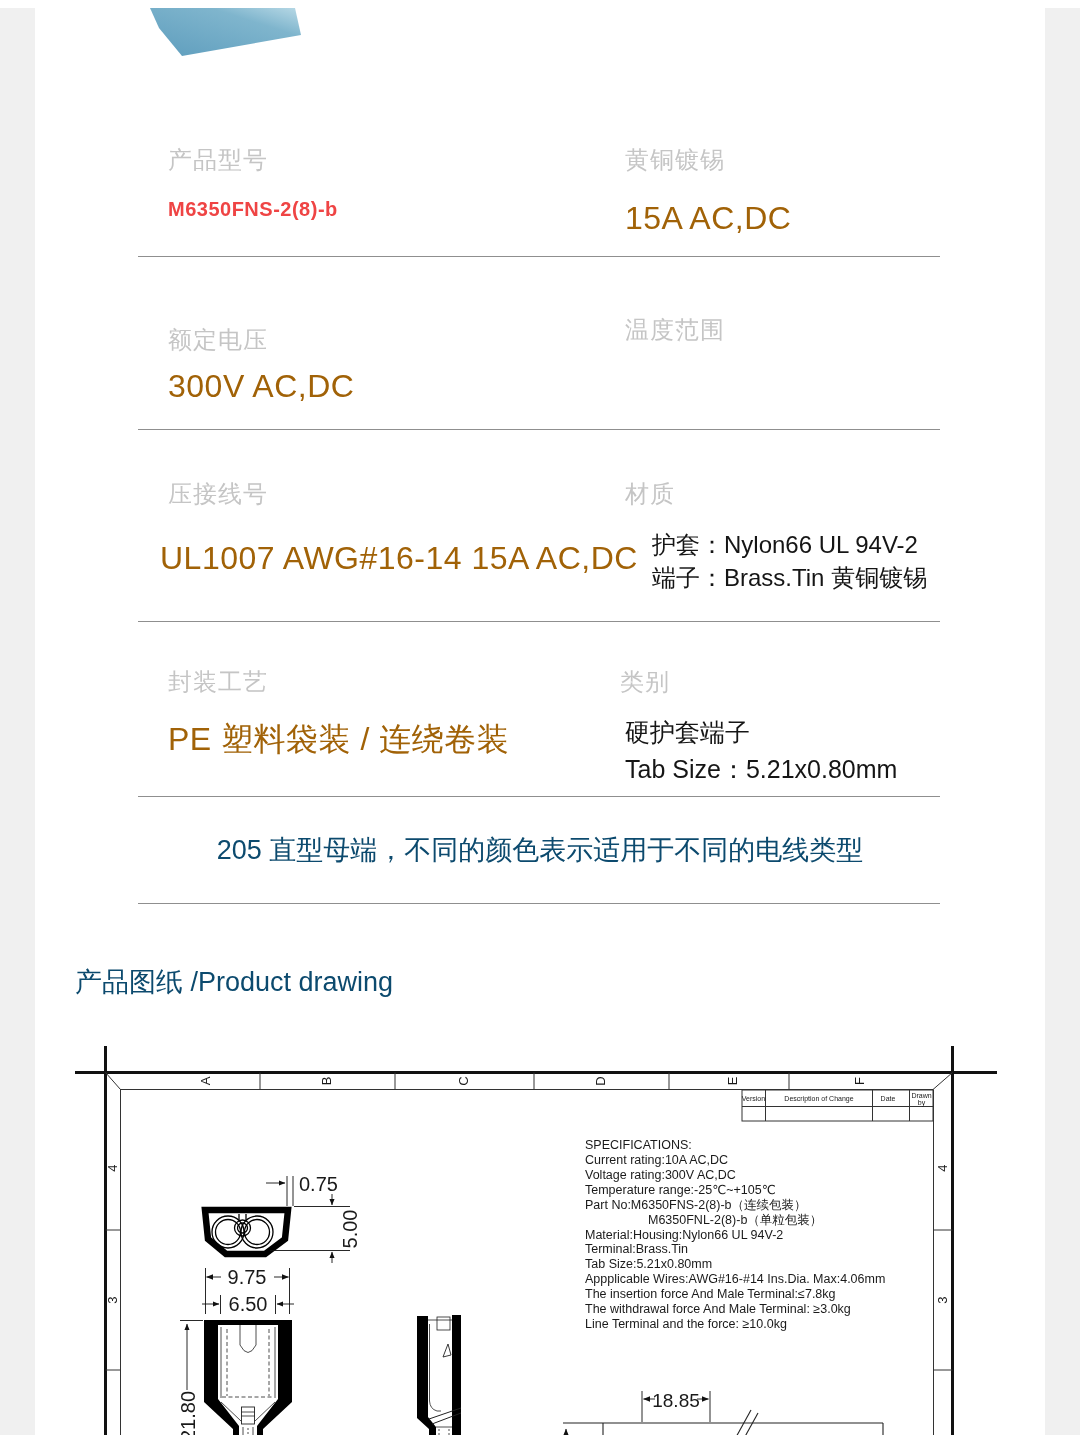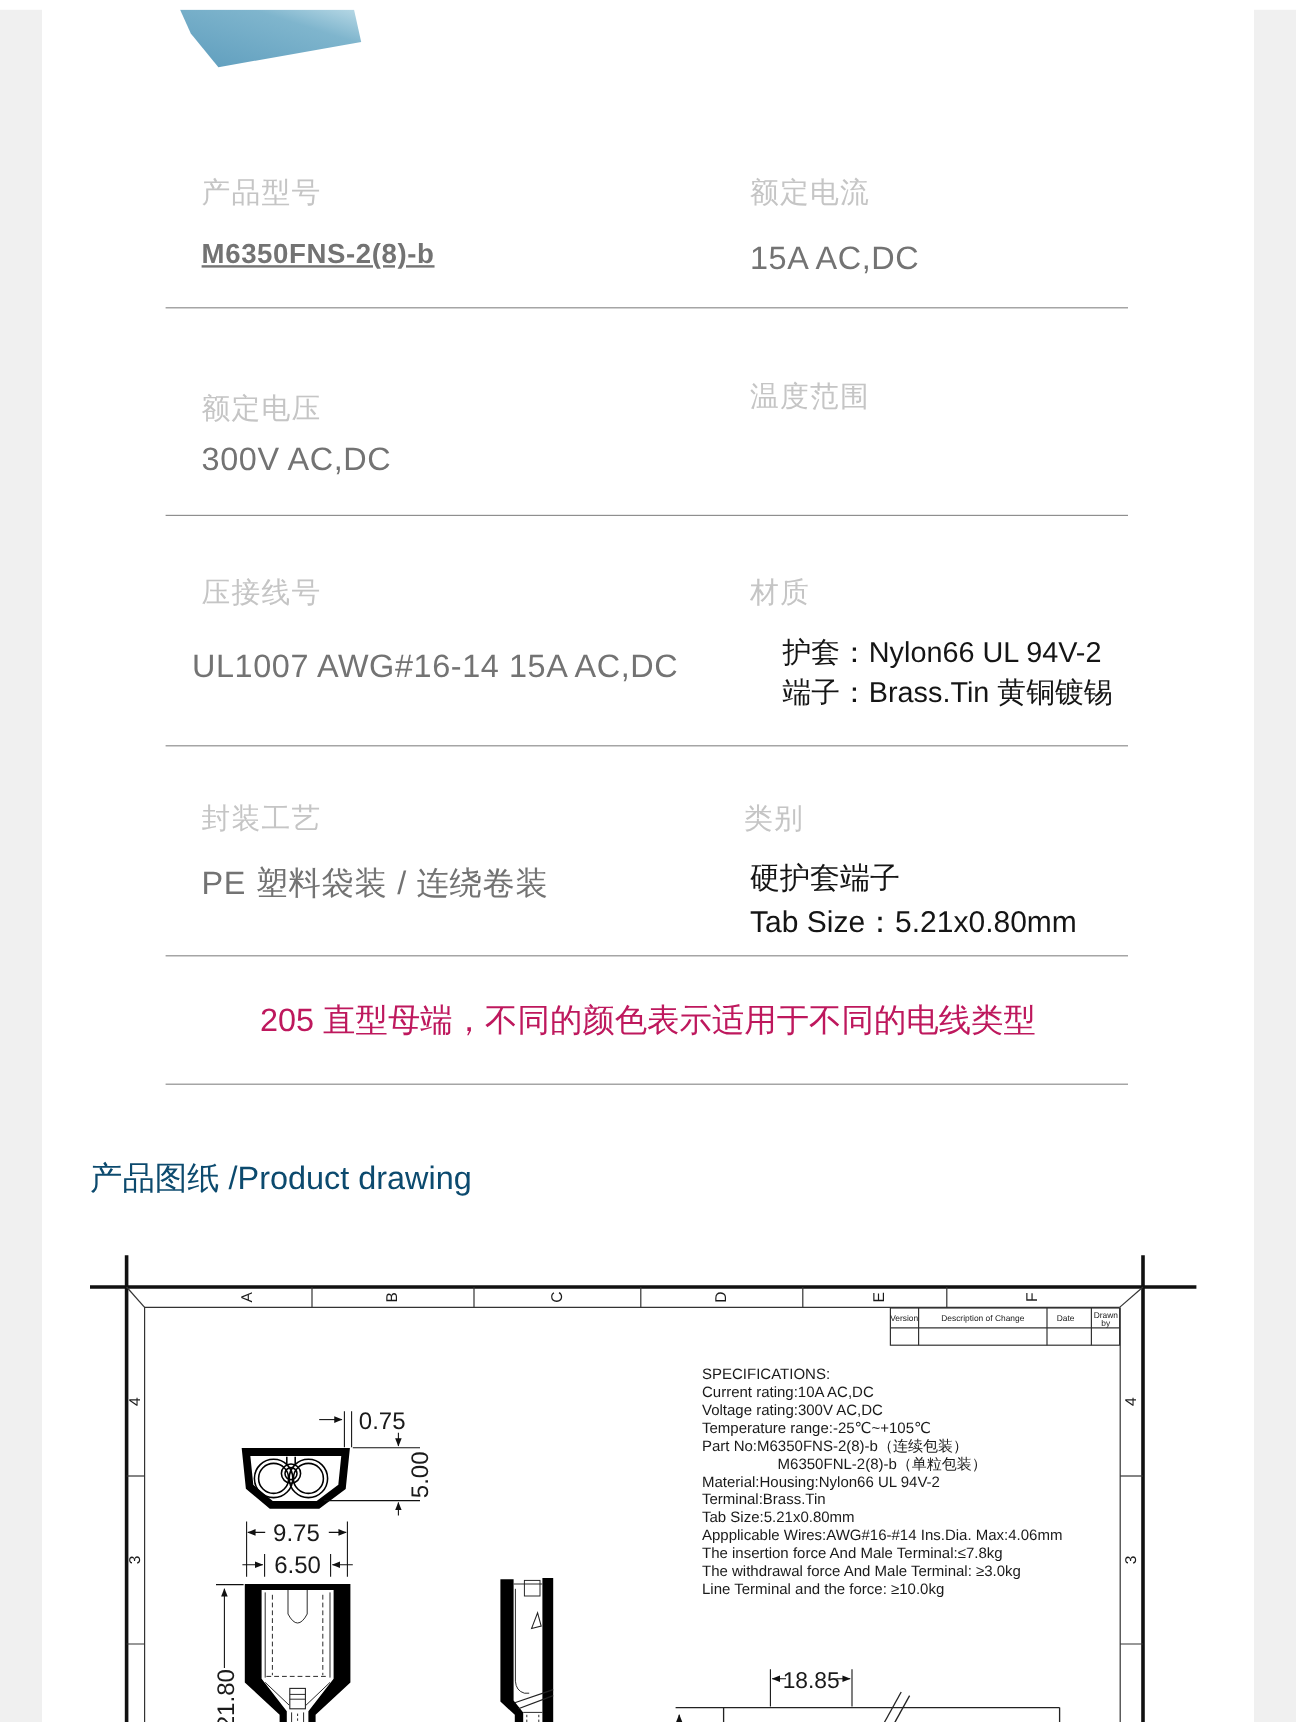--- a/index.html
+++ b/index.html
@@ -1,25 +1,25 @@
 <!DOCTYPE html>
 <html><head>
 <meta charset="utf-8">
 <style>
   html,body{margin:0;padding:0;}
   body{font-family:"Liberation Sans","DejaVu Sans",sans-serif;background:#ffffff;}
   #page{position:relative;width:1080px;height:1435px;background:#ffffff;overflow:hidden;margin:8px auto;}
   .side-band{position:absolute;top:0;width:35px;height:1435px;background:#f0f0f0;}
   .abs{position:absolute;}
   .spec-label{position:absolute;font-size:24px;color:#c5c5c5;letter-spacing:1px;white-space:nowrap;}
-  .spec-value{position:absolute;font-size:27px;color:#737373;letter-spacing:0.5px;white-space:nowrap;}
+  .spec-value{position:absolute;font-size:32px;color:#a16207;letter-spacing:0.5px;white-space:nowrap;}
   .spec-lines{position:absolute;font-size:24px;color:#151515;line-height:33px;white-space:nowrap;}
   .divider{position:absolute;left:138px;width:802px;height:1px;background:#8f8f8f;}
-  .model-red{font-weight:bold;font-size:23px;color:#737373;text-decoration:underline;}
-  .note-line{position:absolute;left:35px;width:1010px;text-align:center;font-size:27px;color:#be185d;white-space:nowrap;}
+  .model-red{font-weight:bold;font-size:20px;color:#ef4444;}
+  .note-line{position:absolute;left:35px;width:1010px;text-align:center;font-size:27px;color:#0c4a6e;white-space:nowrap;}
   .section-title{position:absolute;left:75px;top:956px;font-size:27px;color:#0c4a6e;font-weight:500;white-space:nowrap;}
   svg text{font-family:"Liberation Sans","DejaVu Sans",sans-serif;fill:#1a1a1a;}
   svg .cad{font-family:"DejaVu Sans Mono",monospace;}
 </style>
 </head>
 <body>
 
 <div id="page">
 
   <div class="side-band" style="left:0;"></div>
@@ -31,21 +31,21 @@
         <stop offset="0" stop-color="#5e9dbd"></stop>
         <stop offset="0.7" stop-color="#7fb5cd"></stop>
         <stop offset="1" stop-color="#b8d9e6"></stop>
       </linearGradient>
     </defs>
     <polygon points="20,0 165,0 171,27 52,48 29,20" fill="url(#bluegrad)"></polygon>
   </svg>
 
   <div class="spec-label" style="left:168px;top:136px;">产品型号</div>
   <div class="spec-value model-red" style="left:168px;top:190px;">M6350FNS-2(8)-b</div>
-  <div class="spec-label" style="left:625px;top:136px;">额定电流</div>
+  <div class="spec-label" style="left:625px;top:136px;">黄铜镀锡</div>
   <div class="spec-value" style="left:625px;top:192px;">15A AC,DC</div>
   <div class="divider" style="top:248px;"></div>
 
   <div class="spec-label" style="left:168px;top:316px;font-family:Liberation Mono, monospace;">额定电压</div>
   <div class="spec-value" style="left:168px;top:360px;">300V AC,DC</div>
   <div class="spec-label" style="left:625px;top:306px;">温度范围</div>
   <div class="divider" style="top:421px;"></div>
 
   <div class="spec-label" style="left:168px;top:470px;">压接线号</div>
   <div class="spec-value" style="left:160px;top:532px;">UL1007 AWG#16-14  15A AC,DC</div>

